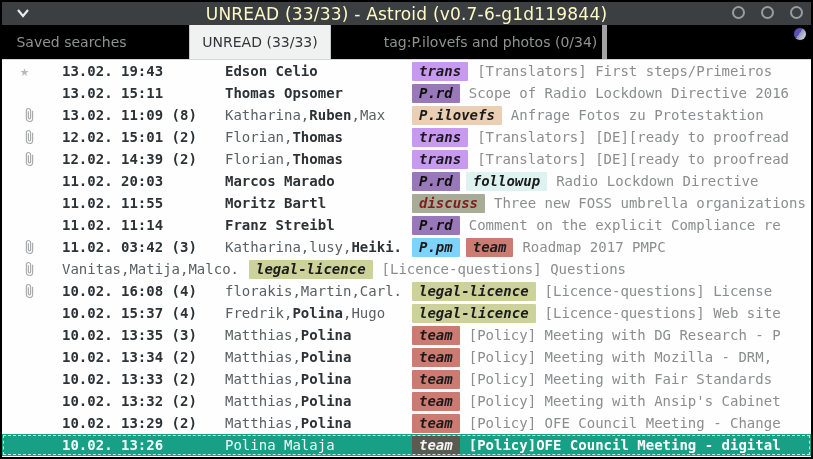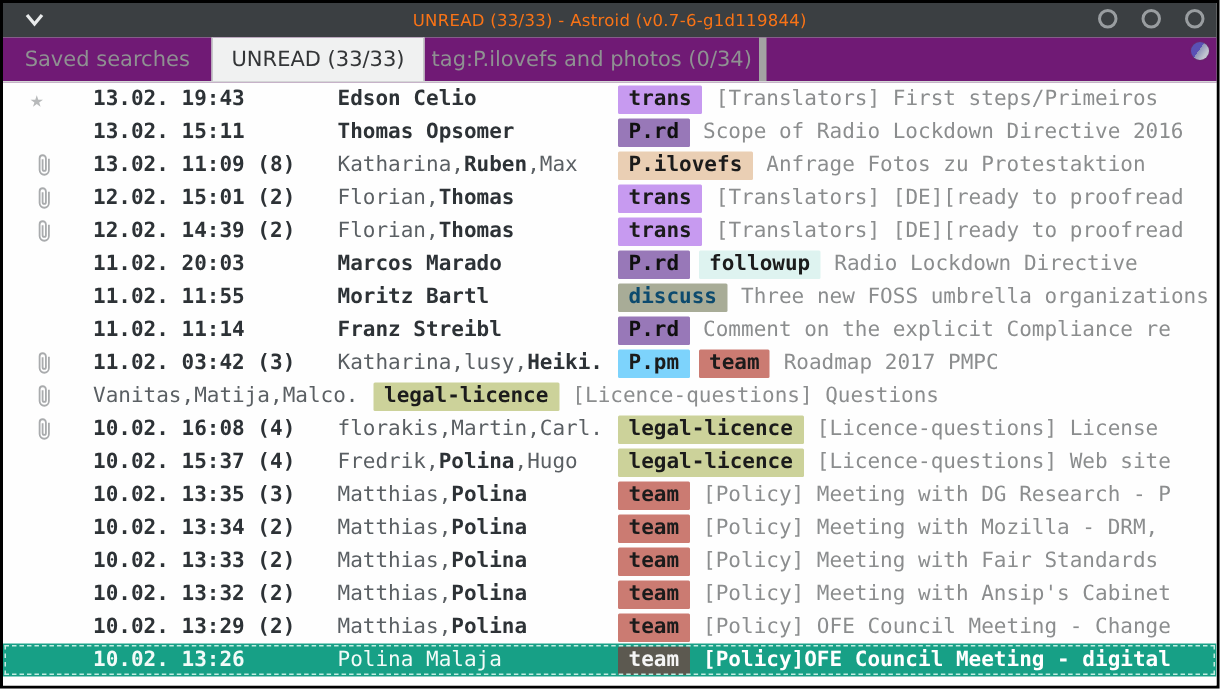--- a/index.html
+++ b/index.html
@@ -15,41 +15,42 @@
     background: #fefefe;
   }
   
   .titlebar {
     height: 23px; flex: none;
     background: #3b3f42;
     position: relative;
     display: flex; align-items: center; justify-content: center;
   }
   .titlebar .title {
-    color: #f97316; font-size: 11px; letter-spacing: 0.2px;
+    color: #fef9c3; font-size: 17px; letter-spacing: 0.2px;
   }
   .tb-chevron {
     position: absolute; left: 14px; top: 6px;
     width: 14px; height: 10px; cursor: pointer;
   }
   .tb-controls {
     position: absolute; right: 8px; top: 4px;
     display: flex; gap: 16px;
   }
   .tb-circle {
     width: 13px; height: 13px; border-radius: 50%;
     border: 2px solid #999da0; background: transparent; cursor: pointer;
   }
   
   .tabbar {
-    height: 30px; flex: none;
-    background: #701a75;
+    height: 35px; flex: none;
+    background: #000000;
     border-bottom: 1px solid #d5d7d7;
     display: flex; align-items: stretch;
     position: relative;
+    gap: 48px;
   }
   .tab {
     display: flex; align-items: center; justify-content: center;
     font-size: 14px; color: #8f9192; cursor: pointer;
     white-space: nowrap;
   }
   .tab.t1 { width: 139px; }
   .tab.t2 {
     width: 142px; color: #333537;
     background: #f0f1f1;
@@ -88,20 +89,21 @@
   .cell-authors {
     flex: none; width: 187px;
     color: #5a5f63; overflow: hidden;
   }
   .cell-authors .b { font-weight: bold; color: #2d3236; margin-top: 32px; }
   .cell-tags { flex: none; display: flex; gap: 6px; margin-right: 9px; }
   .tag {
     font-weight: bold; font-size: 14px;
     padding: 0 7px; line-height: 19px; border-radius: 1px;
     color: #1b1b1b;
+    font-style: italic;
   }
   .cell-subject {
     flex: 1; color: #8b8d8e; overflow: hidden;
   }
   .row.selected {
     background: #17a086;
     outline: 1px dashed #c4ece2; outline-offset: -2px;
   }
   .row.selected .cell-date,
   .row.selected .cell-authors,
@@ -184,21 +186,21 @@
     <span class="cell-date">11.02. 20:03</span>
     <span class="cell-authors"><span class="b">Marcos Marado</span></span>
     <span class="cell-tags"><span class="tag" style="background: rgb(152, 120, 184); color: rgb(16, 16, 16);">P.rd</span><span class="tag" style="background: rgb(222, 243, 240); color: rgb(27, 27, 27);">followup</span></span>
     <span class="cell-subject">Radio Lockdown Directive</span>
   </div>
 
   <div class="row">
     <span class="cell-icon"></span>
     <span class="cell-date">11.02. 11:55</span>
     <span class="cell-authors"><span class="b">Moritz Bartl</span></span>
-    <span class="cell-tags"><span class="tag" style="background: rgb(168, 172, 151); color: #0c4a6e; text-align: center;">discuss</span></span>
+    <span class="cell-tags"><span class="tag" style="background: rgb(168, 172, 151); color: #7f1d1d; text-align: center;">discuss</span></span>
     <span class="cell-subject">Three new FOSS umbrella organizations</span>
   </div>
 
   <div class="row">
     <span class="cell-icon"></span>
     <span class="cell-date">11.02. 11:14</span>
     <span class="cell-authors"><span class="b">Franz Streibl</span></span>
     <span class="cell-tags"><span class="tag" style="background: rgb(152, 120, 184); color: rgb(16, 16, 16);">P.rd</span></span>
     <span class="cell-subject">Comment on the explicit Compliance re</span>
   </div>

